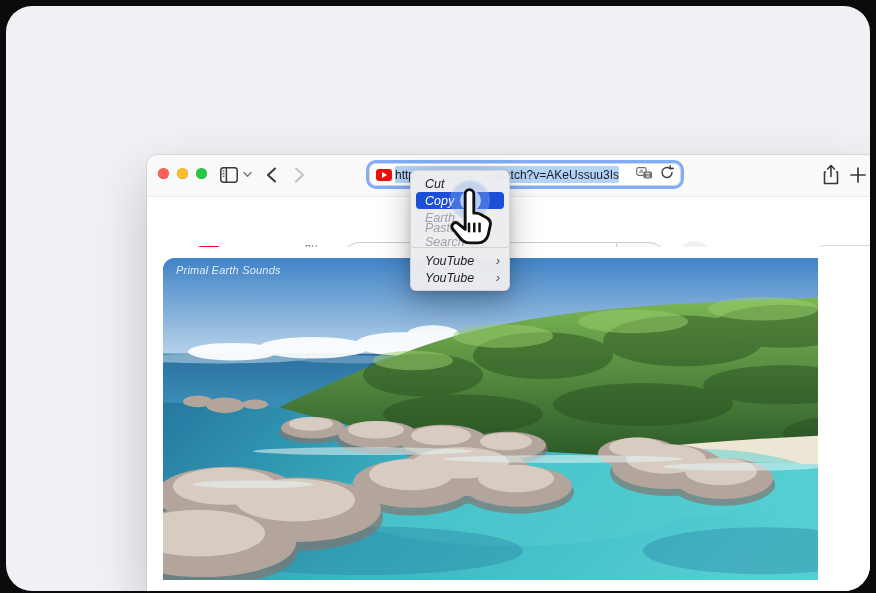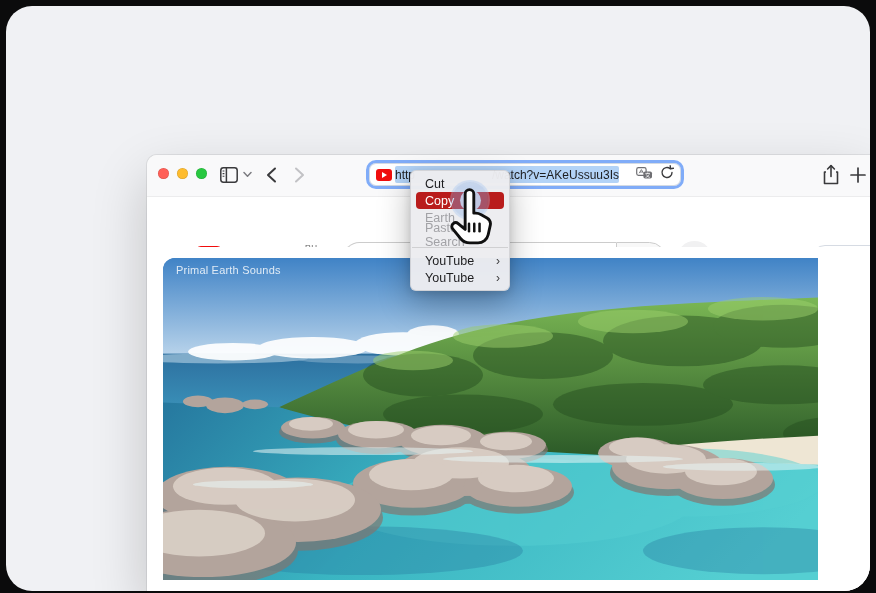--- a/index.html
+++ b/index.html
@@ -56,31 +56,31 @@
   .kebab { position:absolute; left:635px; top:53px; width:4px; display:flex; flex-direction:column; gap:3px; }
   .kebab div { width:3.5px; height:3.5px; border-radius:50%; background:#3e3e3e; }
   .signin { position:absolute; left:664px; top:48px; height:28px; padding:0 11px 0 9px;
             border:1px solid #d6dbe3; border-radius:15px; background:#fff;
             display:flex; align-items:center; gap:6px; }
   .signin span { color:#2a5cdb; font-size:13.5px; font-weight:bold; white-space:nowrap; }
 
   
   .content { position:absolute; left:0; top:92px; right:0; bottom:0; background:#fff; }
   .video { position:absolute; left:16px; top:11px; width:655px; height:322px;
-           border-radius:12px 0 0 0; overflow:hidden; background:#3d7fc4; }
+           border-radius:12px 0 0 0; overflow:hidden; background:#3d7fc4;font-style:italic; }
   .video svg { display:block; }
   .video-title { position:absolute; left:13px; top:6px; font-size:11px; color:rgba(255,255,255,0.82); letter-spacing:0.2px; }
 
   
   .menu { position:absolute; left:263px; top:15px; width:100px; background:rgba(236,236,240,0.97);
           border:1px solid rgba(0,0,0,0.10); border-radius:6px; padding:4px 0;
-          box-shadow:0 12px 32px rgba(0,0,0,0.28), 0 2px 8px rgba(0,0,0,0.12); z-index:50; }
+          box-shadow:0 12px 32px rgba(0,0,0,0.28), 0 2px 8px rgba(0,0,0,0.12); z-index:50;font-style:italic; }
   .mi { height:17px; display:flex; align-items:center; padding:0 9px 0 14px;
         font-size:12.5px; color:#1d1d1f; }
-  .mi.hl { background:#b91c1c; color:#fff; border-radius:4px; margin:0 5px; padding:0 4px 0 9px; }
+  .mi.hl { background:#1d4ed8; color:#fff; border-radius:4px; margin:0 5px; padding:0 4px 0 9px; }
   .mi.dis { color:#a2a2a6; }
   .mi .chev { margin-left:auto; font-size:12px; color:#3c3c3e; line-height:1; }
   .msep { height:1px; background:rgba(0,0,0,0.12); margin:4px 1px; }
 
   
   .ripple { position:absolute; left:305px; top:27px; width:36px; height:36px; border-radius:50%;
             background:rgba(133,173,228,0.38); box-shadow:0 0 0 2px rgba(160,195,240,0.35);
             z-index:60; display:flex; align-items:center; justify-content:center; }
   .ripple .core { width:21px; height:21px; border-radius:50%; background:rgba(198,220,248,0.85); }
   .hand { position:absolute; left:299px; top:32px; z-index:61; }

